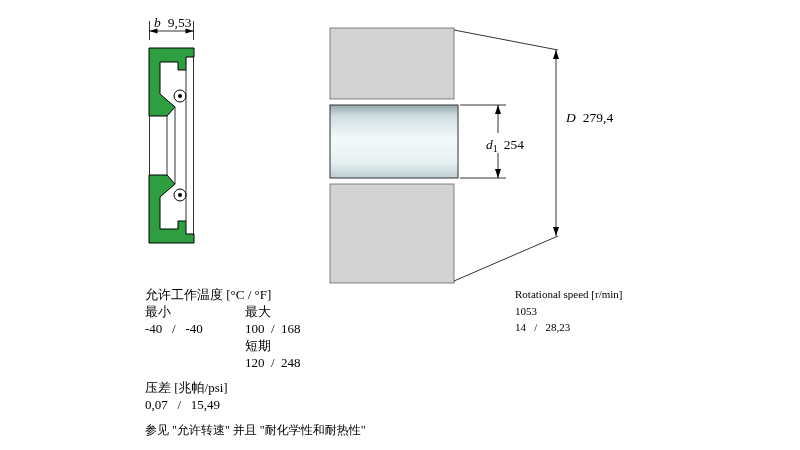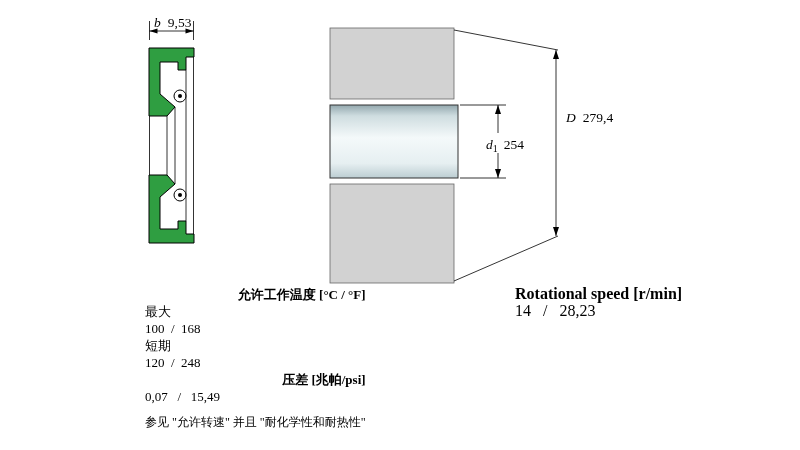--- a/index.html
+++ b/index.html
@@ -15,26 +15,26 @@
   .dimtext { font-size:13.5px; font-family:"Liberation Serif","DejaVu Serif",serif; fill:#000; }
   .dimvar  { font-style:italic; }
   .sub     { font-size:10px; }
 
   .seal-green { fill:var(--seal-green,#2f9e41); stroke:#000; stroke-width:1; }
   .housing    { fill:var(--housing-gray,#d2d2d2); stroke:#666; stroke-width:0.8; }
   .thin  { stroke:#000; stroke-width:0.8; fill:none; }
   .arrow { fill:#000; stroke:none; }
 
   .spec-left  { position:absolute; left:145px; top:286px; font-size:13px; line-height:17px; }
-  .spec-right { position:absolute; left:515px; top:286px; font-size:16px; line-height:16.5px; }
-  .title { font-weight:bold;text-align:right; }
+  .spec-right { position:absolute; left:515px; top:286px; font-size:11px; line-height:16.5px; }
+  .title { font-weight:normal; }
   .cols { display:flex; }
   .col-min { width:100px; }
   .val { white-space:pre; }
-  .block-pressure { margin-top:0; }
+  .block-pressure { margin-top:8px; }
   .note { margin-top:9px; font-size:12px; }
 </style>
 </head>
 <body>
 
 <div class="page">
 
   <svg class="drawing" width="800" height="450" viewBox="0 0 800 450">
     <defs>
       <linearGradient id="shaftGrad" x1="0" y1="0" x2="0" y2="1">
@@ -88,35 +88,40 @@
         <polygon class="arrow" points="498,178 495,169 501,169"></polygon>
         <text class="dimtext" x="486" y="149"><tspan class="dimvar">d</tspan><tspan class="sub" dy="3">1</tspan><tspan dy="-3" dx="6">254</tspan></text>
       </g>
     </g>
   </svg>
 
   <div class="spec-left">
     <div>
       <div class="title">允许工作温度 [°C / °F]</div>
       <div class="cols">
+        <div class="col-min">
+          <div>最小</div>
+          <div class="val">-40   /   -40</div>
+        </div>
         <div class="col-max">
           <div>最大</div>
           <div class="val">100  /  168</div>
           <div>短期</div>
           <div class="val">120  /  248</div>
         </div>
       </div>
     </div>
 
     <div class="block-pressure">
       <div class="title">压差 [兆帕/psi]</div>
       <div class="val">0,07   /   15,49</div>
     </div>
 
     <div class="note">参见 "允许转速" 并且 "耐化学性和耐热性"</div>
   </div>
 
   <div class="spec-right">
     <div class="title">Rotational speed [r/min]</div>
+    <div class="val">1053</div>
     <div class="val">14   /   28,23</div>
   </div>
 
 </div>
 
 </body></html>

